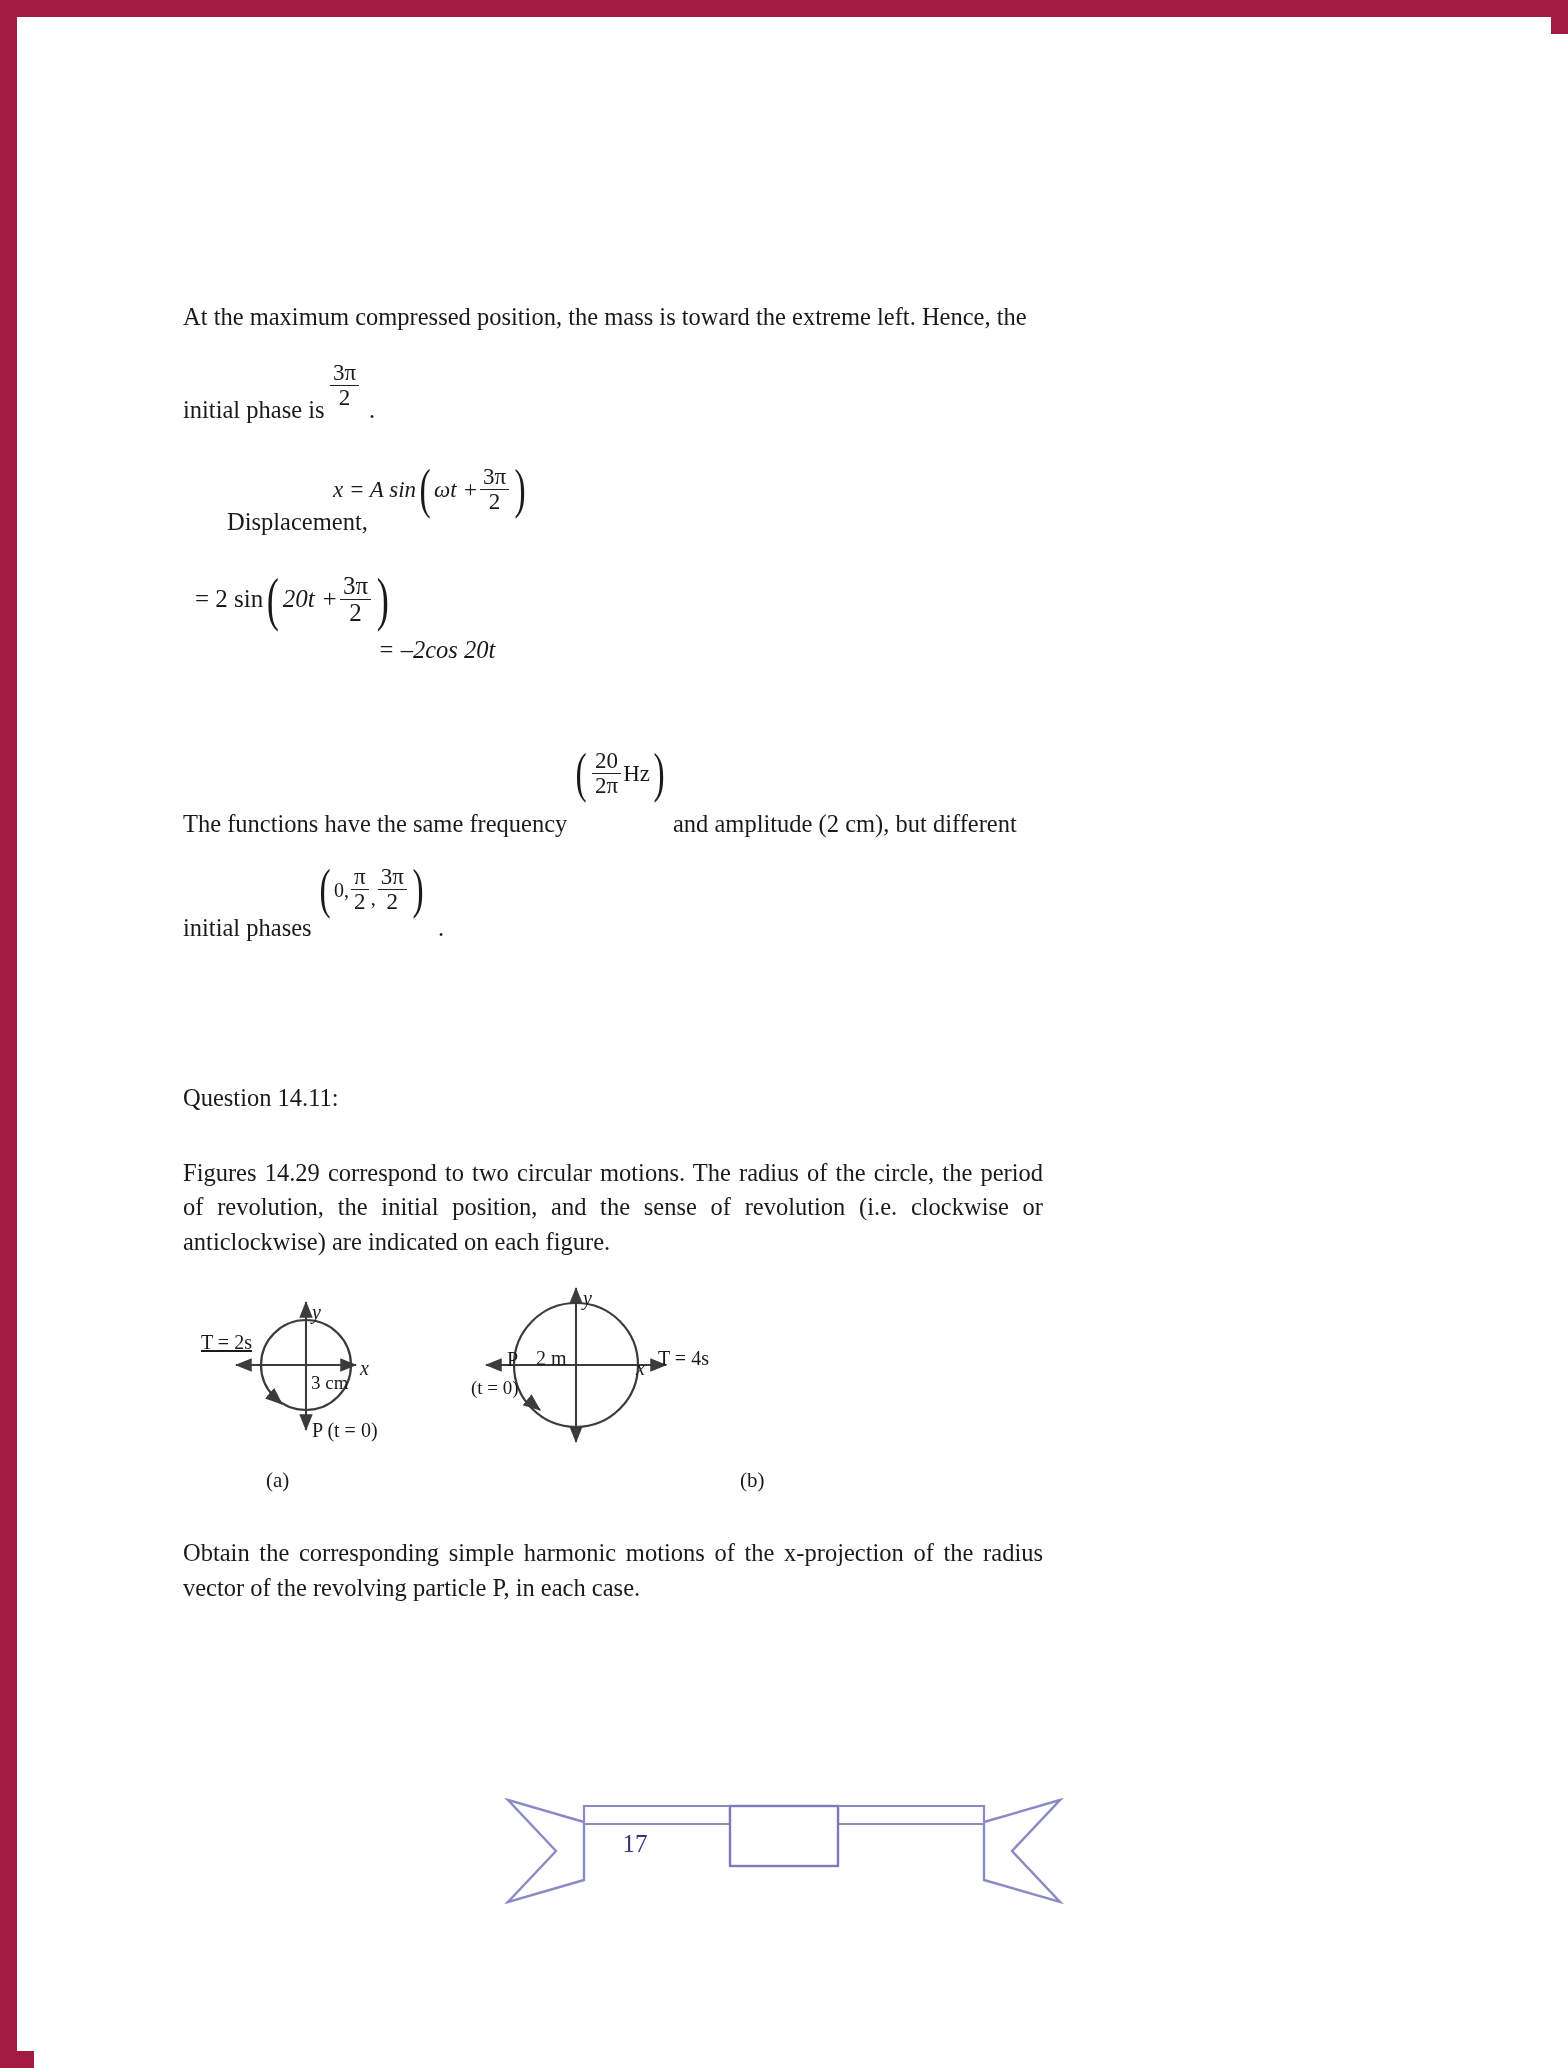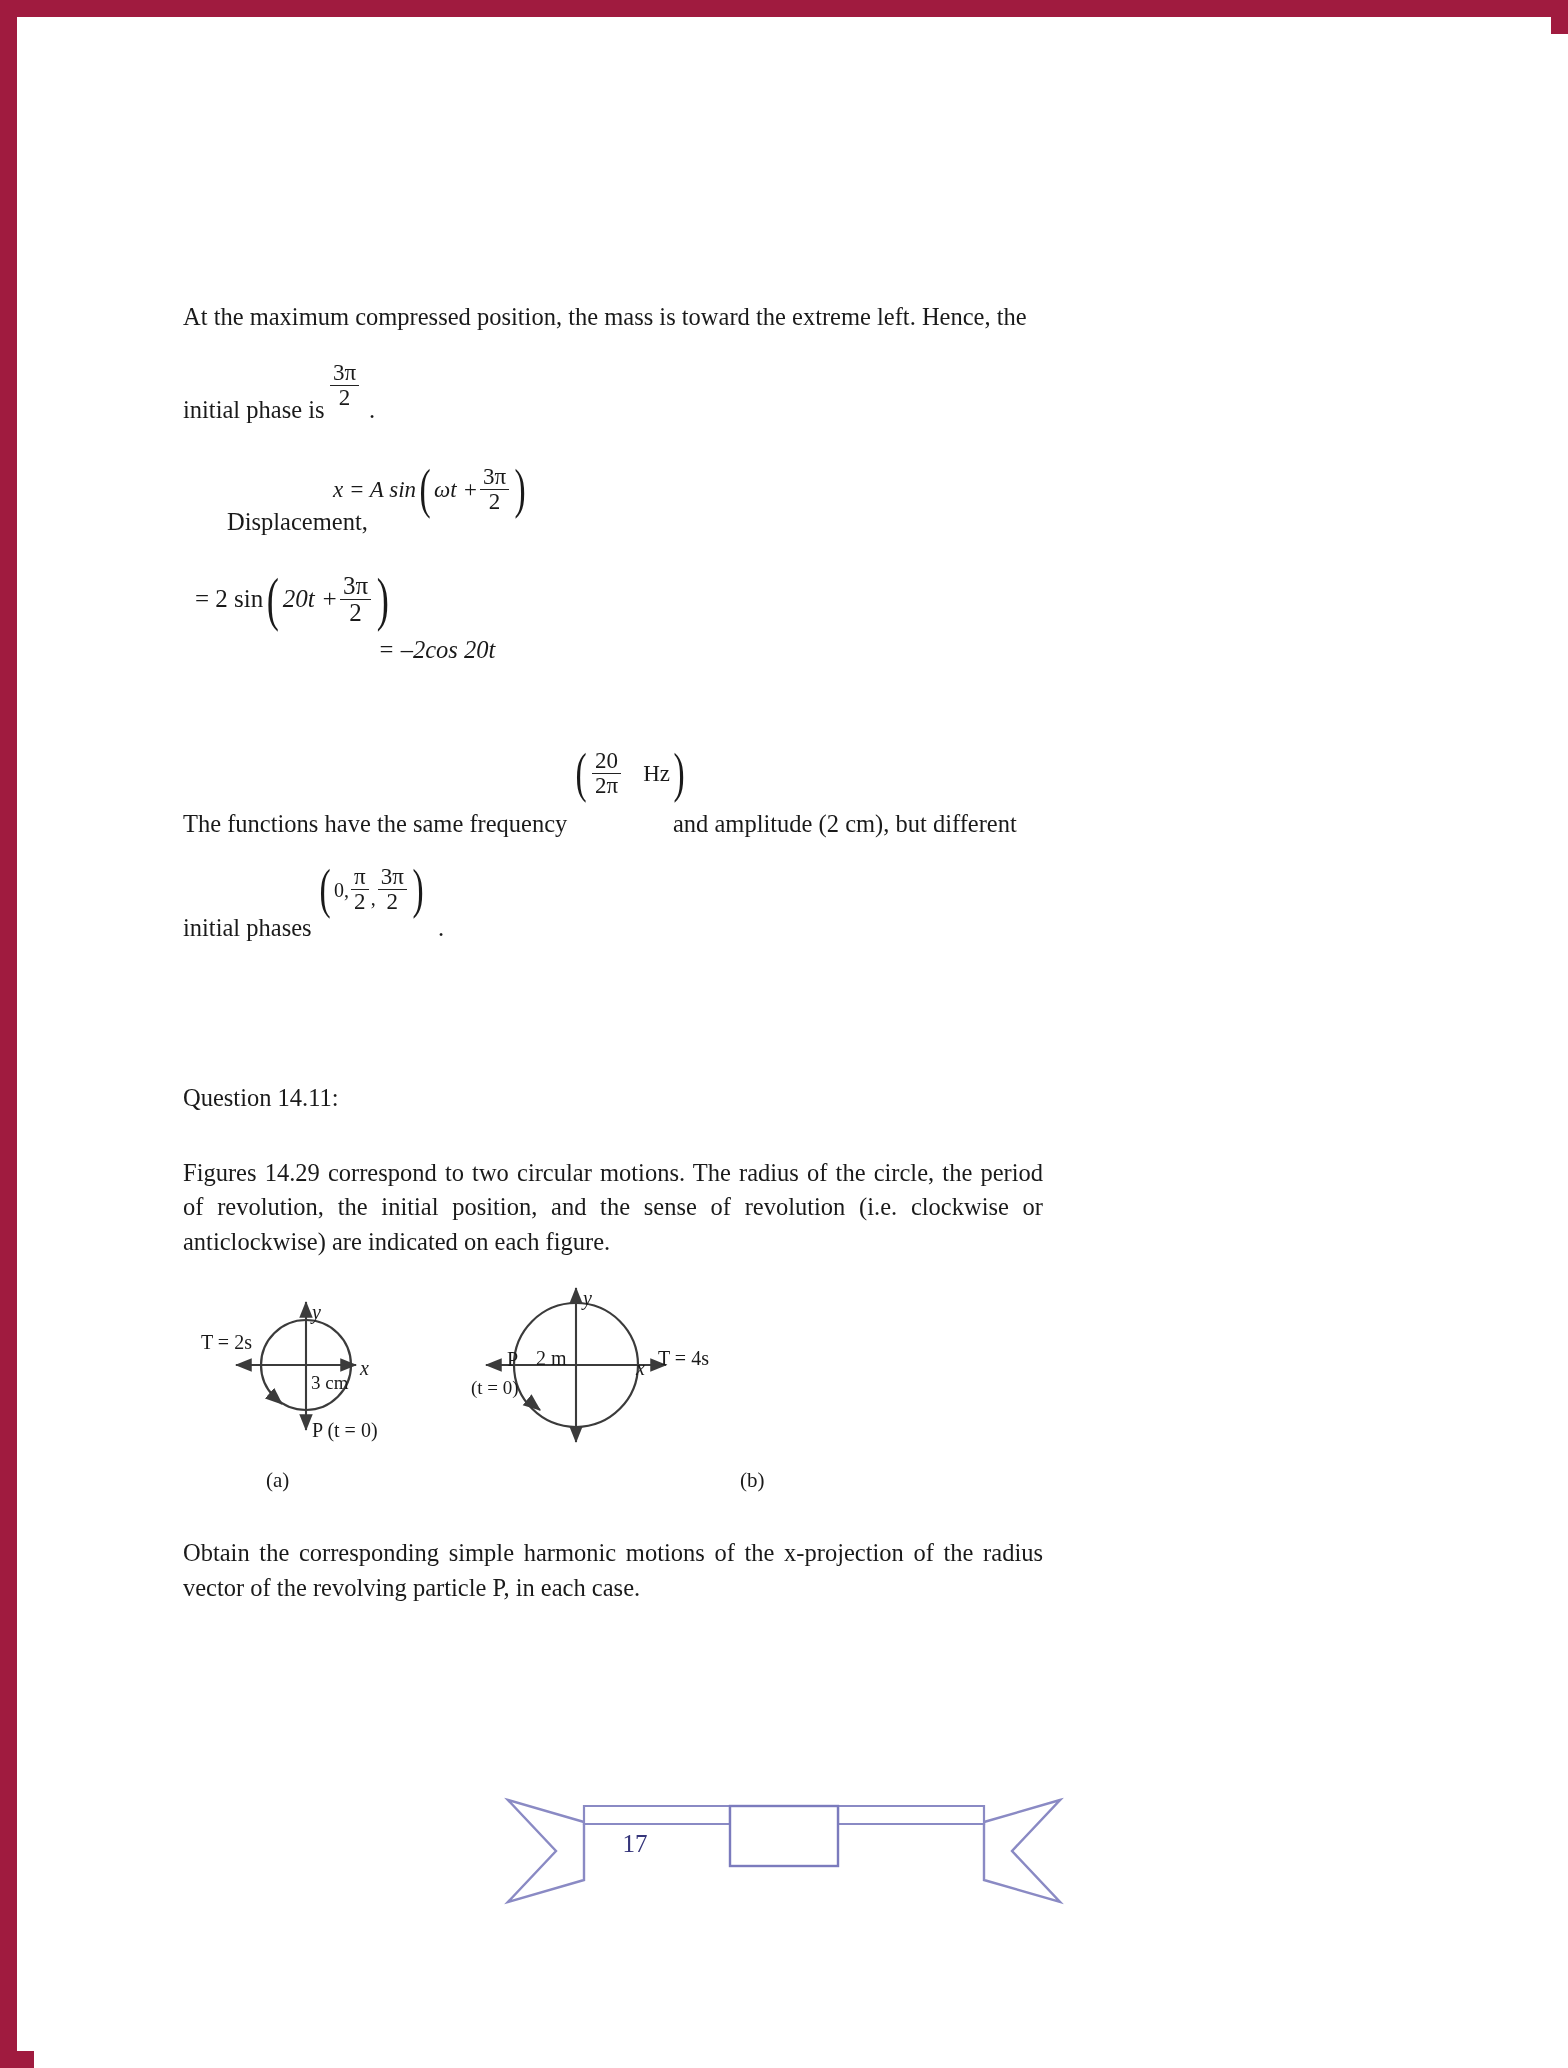--- a/index.html
+++ b/index.html
@@ -252,21 +252,21 @@
       <span>= 2 sin</span><span class="paren-big">(</span><span class="ital">20t  +</span><span class="frac"><span class="num">3π</span><span class="den">2</span></span><span class="paren-big">)</span>
     </span>
     <span class="eq2-tail ital">= –2cos 20t</span>
   </div>
 
   <div class="spacer-lg"></div>
 
   <div class="freq-row">
     <span class="freq-text-a">The functions have the same frequency</span>
     <span class="freq-math">
-      <span class="paren-big">(</span><span class="frac"><span class="num">20</span><span class="den">2π</span></span><span style="margin-left:20px;">Hz</span><span class="paren-big">)</span>
+      <span class="paren-big">(</span><span class="frac"><span class="num">20</span><span class="den">2π</span></span><span style="margin-left:0;">Hz</span><span class="paren-big">)</span>
     </span>
     <span class="freq-text-b">and amplitude (2 cm), but different</span>
   </div>
 
   <div class="phase-row">
     <span class="phase-label">initial phases</span>
     <span class="phase-math">
       <span class="paren-big">(</span><span style="font-size:20px;">0,</span><span class="frac"><span class="num">π</span><span class="den">2</span></span><span style="font-size:20px;position:relative;top:8px;">,</span><span class="frac"><span class="num">3π</span><span class="den">2</span></span><span class="paren-big">)</span>
     </span>
     <span class="phase-dot">.</span>
@@ -293,21 +293,21 @@
         <line x1="118" y1="95" x2="48" y2="95" stroke="#3b3b3b" stroke-width="2.1" marker-end="url(#arrA)"></line>
         <line x1="118" y1="95" x2="168" y2="95" stroke="#3b3b3b" stroke-width="2.1" marker-end="url(#arrA)"></line>
 
         <line x1="118" y1="95" x2="118" y2="32" stroke="#3b3b3b" stroke-width="2.1" marker-end="url(#arrA)"></line>
         <line x1="118" y1="95" x2="118" y2="160" stroke="#3b3b3b" stroke-width="2.1" marker-end="url(#arrA)"></line>
 
         <circle cx="118" cy="95" r="45" fill="none" stroke="#3b3b3b" stroke-width="2.2"></circle>
 
         <path d="M 86 127 L 94 134" stroke="#3b3b3b" stroke-width="2.2" fill="none" marker-end="url(#arrA)"></path>
       </svg>
-      <span class="fig-caption" style="left:13px;top:58px;font-size:20px;">T = 2s</span>
+      <span class="fig-caption" style="left:13px;top:58px;font-size:20px;text-decoration:underline;">T = 2s</span>
       <span class="fig-caption" style="left:123px;top:100px;font-size:19px;">3 cm</span>
       <span class="fig-caption ital" style="left:172px;top:84px;font-size:20px;">x</span>
       <span class="fig-caption ital" style="left:124px;top:28px;font-size:20px;">y</span>
       <span class="fig-caption" style="left:124px;top:146px;font-size:20px;">P (t = 0)</span>
       <span class="fig-caption cap-a">(a)</span>
     </div>
 
     <div class="fig fig-b">
       <svg width="400" height="200" viewBox="0 0 400 200">
         <defs>

